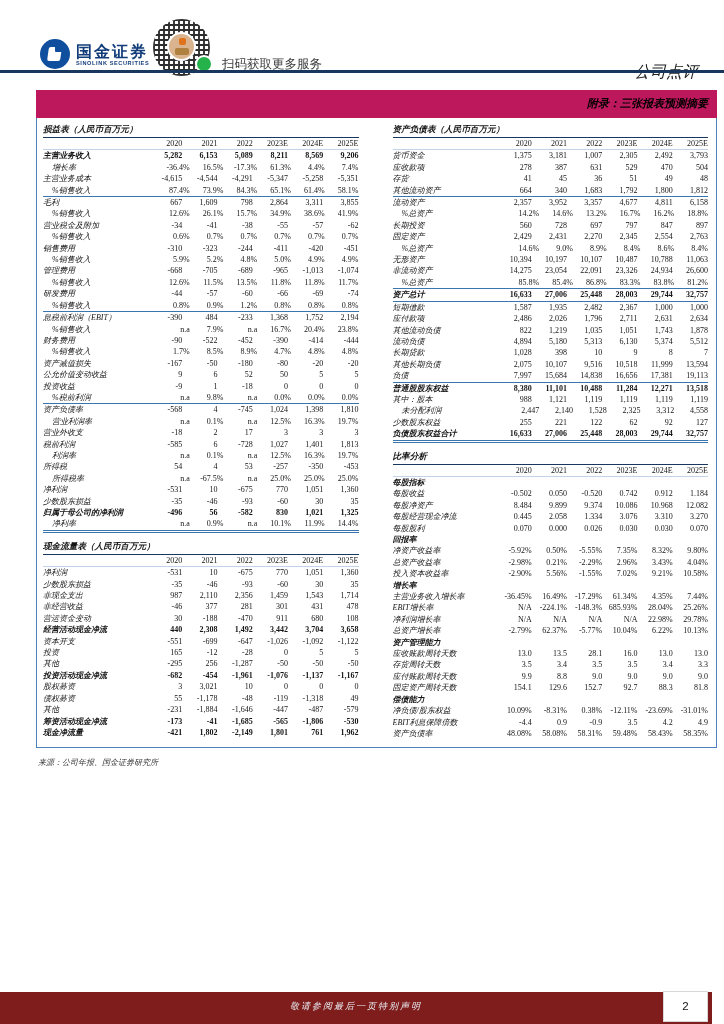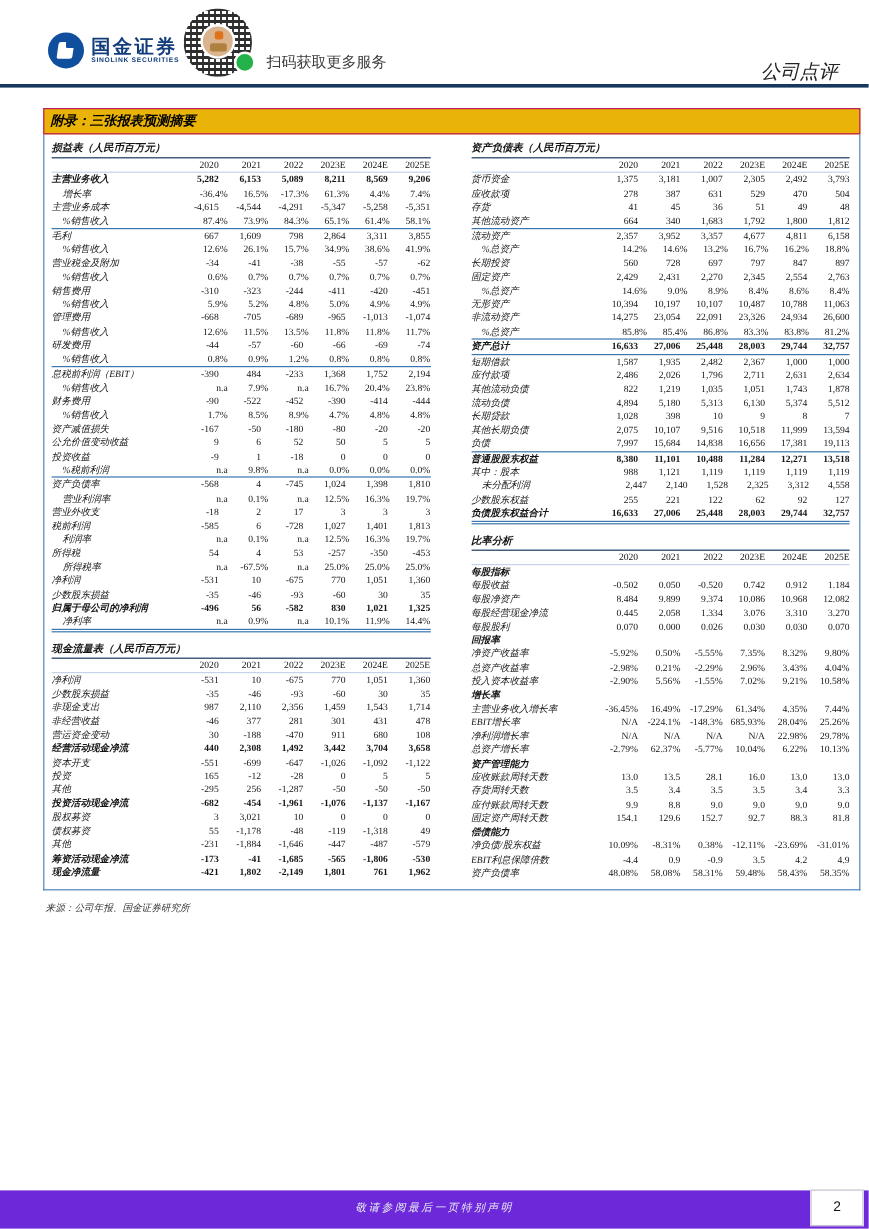--- a/index.html
+++ b/index.html
@@ -1,55 +1,55 @@
 <!DOCTYPE html>
 <html><head>
 <meta charset="utf-8">
 <style>
   html,body{margin:0;padding:0;}
   body{width:724px;height:1024px;position:relative;background:#fff;overflow:hidden;
        font-family:"Liberation Serif",serif;color:#151515;}
   
-  .hdr{position:absolute;top:0;left:0;right:0;height:76px;}
+  .hdr{position:absolute;top:12px;left:0;right:0;height:76px;}
   .brand{position:absolute;left:40px;top:27px;display:flex;align-items:center;gap:6px;}
   .logo-circle{width:30px;height:30px;border-radius:50%;background:#0f4f9e;position:relative;flex:0 0 auto;}
   .logo-circle::after{content:"";position:absolute;left:8px;top:8px;width:13px;height:14px;background:#fff;border-radius:2px;transform:skewX(-8deg);}
   .logo-circle::before{content:"";position:absolute;left:15px;top:6px;width:8px;height:7px;background:#0f4f9e;z-index:1;border-radius:1px;}
   .brand-cn{font-family:"Liberation Sans",sans-serif;font-weight:bold;font-size:16px;letter-spacing:2px;color:#123c7a;line-height:17px;}
   .brand-en{font-family:"Liberation Sans",sans-serif;font-weight:bold;font-size:5.6px;letter-spacing:.6px;color:#123c7a;}
   .qr{position:absolute;left:153px;top:7px;width:57px;height:57px;border-radius:50%;
       background-image:repeating-linear-gradient(0deg,#2e2e2e 0 2px,transparent 2px 5px),
                        repeating-linear-gradient(90deg,#3a3a3a 0 2px,transparent 2px 5px);}
   .qr-center{position:absolute;left:14px;top:13px;width:29px;height:29px;border-radius:50%;background:#d9b48e;border:2px solid #fff;box-sizing:border-box;}
   .qr-center::after{content:"";position:absolute;left:10px;top:4px;width:7px;height:7px;border-radius:2px;background:#e0721c;}
   .qr-center::before{content:"";position:absolute;left:6px;top:14px;width:14px;height:7px;border-radius:2px;background:#b0803f;}
   .qr-wechat{position:absolute;right:-3px;bottom:3px;width:14px;height:14px;border-radius:50%;background:#25b24a;border:2px solid #fff;}
   .qr-caption{position:absolute;left:222px;top:44px;font-family:"Liberation Sans",sans-serif;font-size:12.5px;color:#3c3c3c;}
   .category{position:absolute;right:26px;top:50px;font-style:italic;font-size:16px;color:#222;}
   .rule{position:absolute;top:70px;left:0;right:0;height:3px;background:#17375d;}
   
   .main{position:absolute;top:90px;left:36px;right:7px;}
-  .title-box{border:1px solid #be185d;padding:2px 5px 3px 5px;font-weight:bold;font-style:italic;font-size:11px;color:#000;background:#eab308;}
+  .title-box{border:4px solid #be185d;padding:2px 5px 3px 5px;font-weight:bold;font-style:italic;font-size:11px;color:#000;background:#be185d;text-align:right;}
   .tables-box{border:1.2px solid #4f81bd;border-top:none;padding:6px 8px 8px 6px;display:flex;gap:34px;}
   .col{flex:1;min-width:0;}
   .tbl{margin-bottom:8px;}
   .tbl:last-child{margin-bottom:0;}
   .ttitle{font-size:8.6px;font-weight:bold;font-style:italic;border-bottom:1.8px solid #17375d;padding-bottom:1px;white-space:nowrap;}
   .trow{display:flex;line-height:11.4px;font-size:8px;white-space:nowrap;}
   .years{border-bottom:1px solid #c3d4e8;}
   .lab{flex:0 0 104px;overflow:hidden;font-style:italic;}
   .ind{padding-left:9px;}
   .val{flex:1;text-align:right;font-variant-numeric:tabular-nums;}
   .bold .lab,.bold .val{font-weight:bold;}
   .shead .lab{font-weight:bold;}
   .sep1{border-bottom:1.3px solid #3a76ad;}
   .sep2{border-bottom:3px double #3a76ad;}
   .source{margin:9px 0 16px 2px;font-size:8px;font-style:italic;color:#333;}
   
-  .footer{position:absolute;top:992px;left:0;right:0;height:32px;background:#6d28d9;}
+  .footer{position:absolute;top:992px;left:0;right:12px;height:32px;background:#7f1d1d;}
   .disc{color:#e9eef3;font-size:9px;font-style:italic;text-align:center;line-height:29px;letter-spacing:2px;}
   .pagebox{position:absolute;right:5px;top:0;width:43px;height:29px;background:#fff;outline:1px solid #d8d8d8;
            font-family:"Liberation Sans",sans-serif;font-size:11.5px;color:#111;text-align:center;line-height:29px;}
 </style>
 </head>
 <body>
 
 <div class="hdr">
   <div class="brand">
     <div class="logo-circle"></div>

